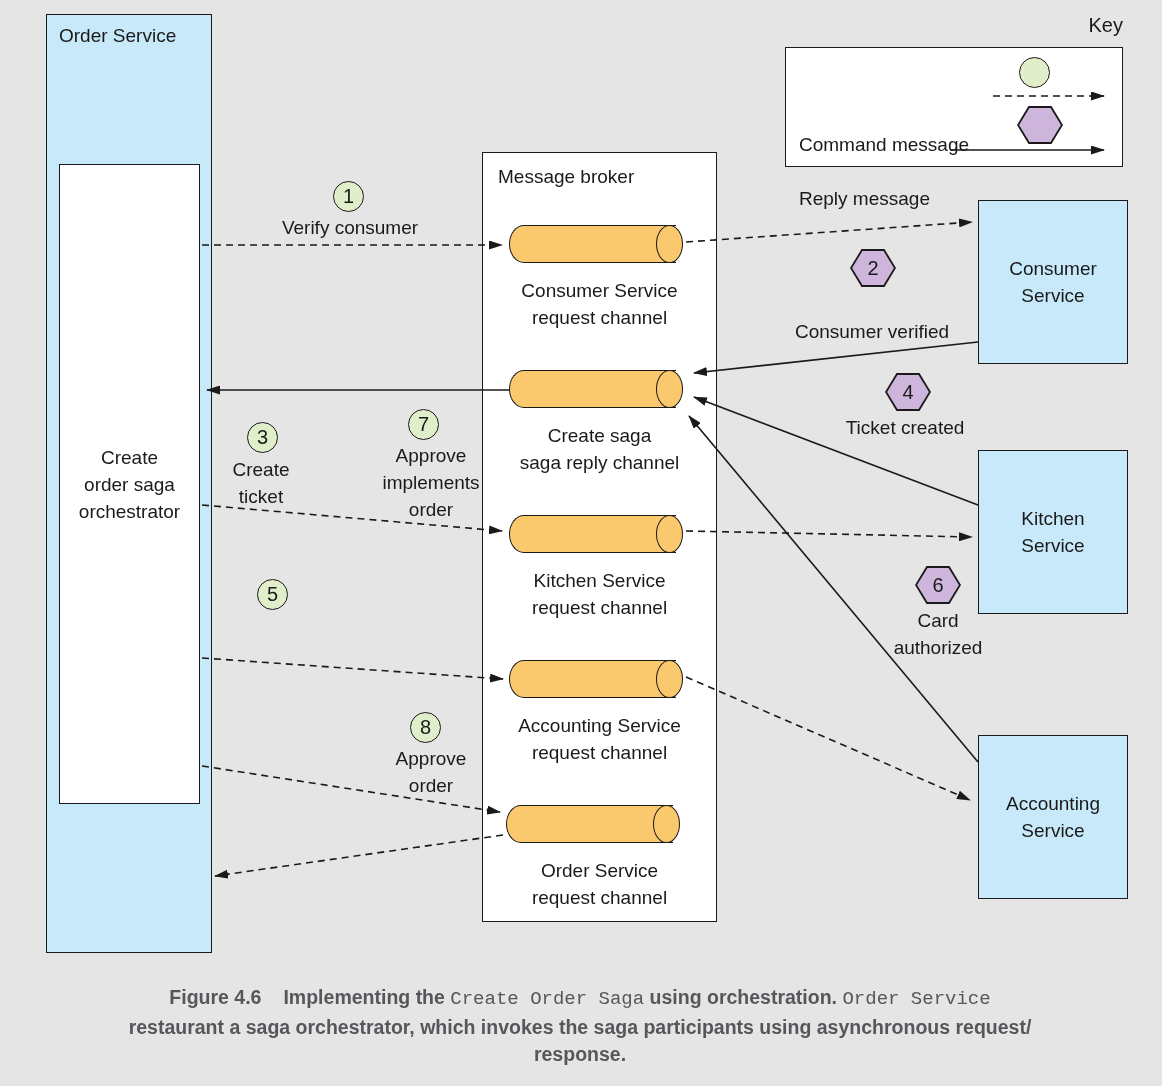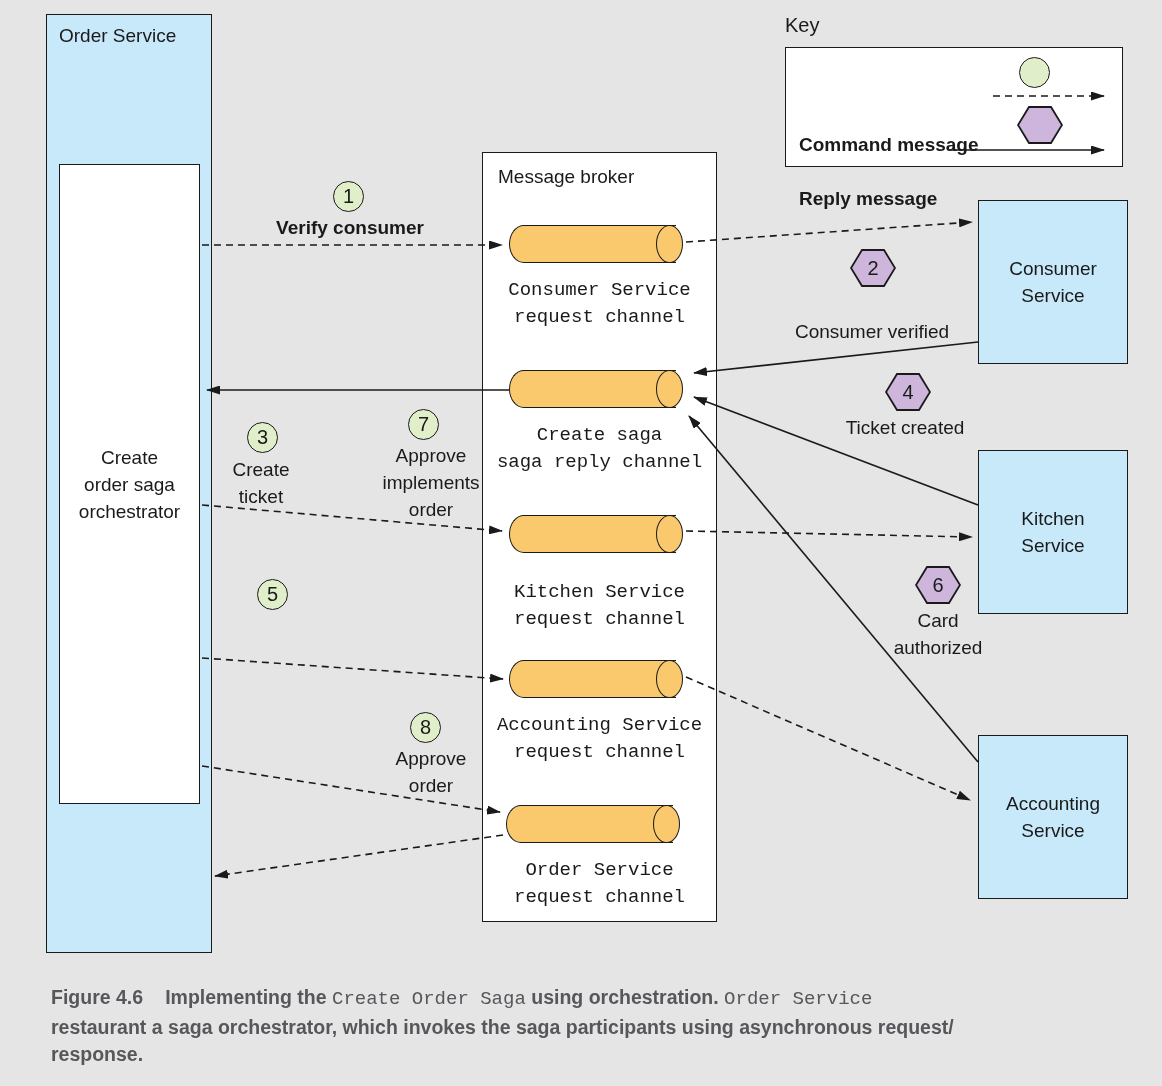--- a/index.html
+++ b/index.html
@@ -26,53 +26,53 @@
   .broker .box-title { position:absolute; left:15px; top:10px; }
 
   
   .cyl { position:absolute; width:174px; height:38px; }
   .cyl-body { position:absolute; left:0; top:0; bottom:0; right:7px;
               background:#fbc96d; border:1.6px solid #1a1a1a; border-right:none;
               border-radius:15px 0 0 15px / 19px 0 0 19px; box-sizing:border-box; }
   .cyl-cap { position:absolute; right:0; top:0; width:27px; height:38px;
              background:#fbc96d; border:1.6px solid #1a1a1a; border-radius:50%;
              box-sizing:border-box; }
-  .chan-label { position:absolute; width:235px; text-align:center;font-family:Liberation Mono, monospace; }
+  .chan-label { position:absolute; width:235px; text-align:center; }
   .chan-label span { display:block; }
 
   
   .svc { width:150px; height:164px; display:flex; align-items:center;
          justify-content:center; text-align:center; }
   .svc span { display:block; }
 
   
   .badge-circle { position:absolute; width:31px; height:31px; border-radius:50%;
                   background:#e0efc9; border:1.7px solid #1a1a1a; box-sizing:border-box;
                   text-align:center; line-height:28px; font-size:20px; }
   .badge-hex { position:absolute; width:46px; height:38px; }
   .badge-hex svg { position:absolute; left:0; top:0; }
   .badge-hex span { position:absolute; left:0; top:1px; width:100%; height:100%;
                     text-align:center; line-height:37px; font-size:20px; }
   .step-label { position:absolute; text-align:center; }
   .step-label span { display:block; }
 
   
-  .key-title { left:785px; top:12px; width:338px; text-align:left; font-size:20px; }
+  .key-title { left:785px; top:12px; width:338px; text-align:right; font-size:20px; }
   .key-box { left:785px; top:47px; width:338px; height:120px; background:#ffffff; }
-  .key-row-label { position:absolute; left:13px;font-weight:bold; }
+  .key-row-label { position:absolute; left:13px; }
 
   
   .arrows { position:absolute; left:0; top:0; width:1162px; height:1086px;
             pointer-events:none; }
   .arrows line { stroke:#1a1a1a; stroke-width:1.6; }
   .dash { stroke-dasharray:7 5; }
 
   
-  .caption { position:absolute; left:51px; top:984px; width:1090px;
-             color:#56575b; font-weight:bold; font-size:19.5px; line-height:27.5px; }
+  .caption { position:absolute; left:35px; top:984px; width:1090px;
+             color:#56575b; font-weight:bold; font-size:19.5px; line-height:27.5px;text-align:center; }
   .cap-line { white-space:pre-wrap; }
   .figno { margin-right:22px; }
   .mono { font-family:"Liberation Mono", monospace; font-weight:normal; font-size:19px; }
 </style>
 </head>
 <body>
 
 <div class="stage">
 
   <div class="box blue order-service">
@@ -112,21 +112,21 @@
   </div>
 
   <div class="chan-label" style="left:482px; top:277px;">
     <span>Consumer Service</span>
     <span>request channel</span>
   </div>
   <div class="chan-label" style="left:482px; top:422px;">
     <span>Create saga</span>
     <span>saga reply channel</span>
   </div>
-  <div class="chan-label" style="left:482px; top:579px;">
+  <div class="chan-label" style="left:482px; top:567px;">
     <span>Kitchen Service</span>
     <span>request channel</span>
   </div>
   <div class="chan-label" style="left:482px; top:712px;">
     <span>Accounting Service</span>
     <span>request channel</span>
   </div>
   <div class="chan-label" style="left:482px; top:857px;">
     <span>Order Service</span>
     <span>request channel</span>
@@ -145,21 +145,21 @@
     </div>
   </div>
   <div class="box blue svc" style="left:978px; top:703px;margin-top:32px;">
     <div>
       <span>Accounting</span>
       <span>Service</span>
     </div>
   </div>
 
   <div class="badge-circle" style="left:333px; top:181px;">1</div>
-  <div class="step-label" style="left:268px; top:214px; width:164px;font-weight:bold;">
+  <div class="step-label" style="left:268px; top:214px; width:164px;">
     <span>Verify consumer</span>
   </div>
 
   <div class="badge-hex" style="left:850px; top:249px;">
     <svg width="46" height="38" viewBox="0 0 46 38">
       <polygon points="12,1 34,1 45,19 34,37 12,37 1,19" fill="#cdb5dc" stroke="#1a1a1a" stroke-width="1.8"></polygon>
     </svg>
     <span>2</span>
   </div>
   <div class="step-label" style="left:790px; top:290px; width:164px;margin-top:28px;">

